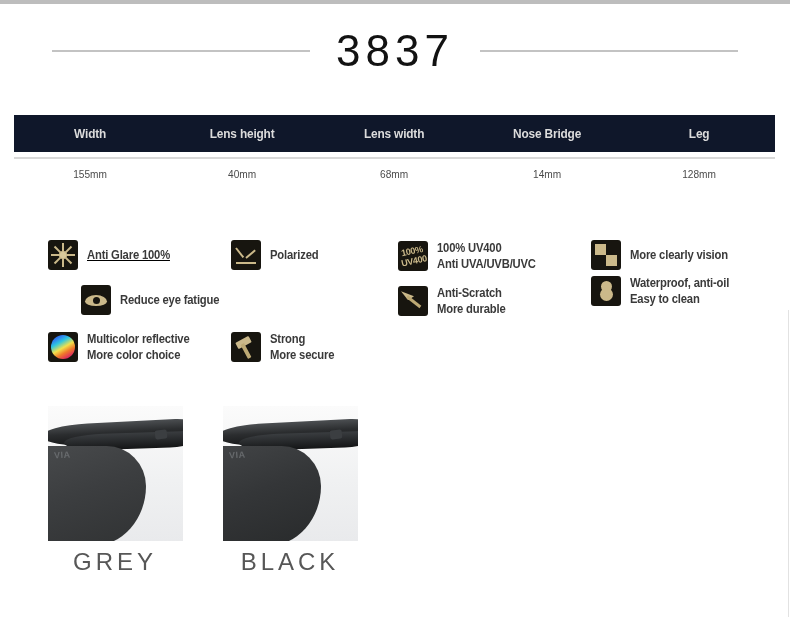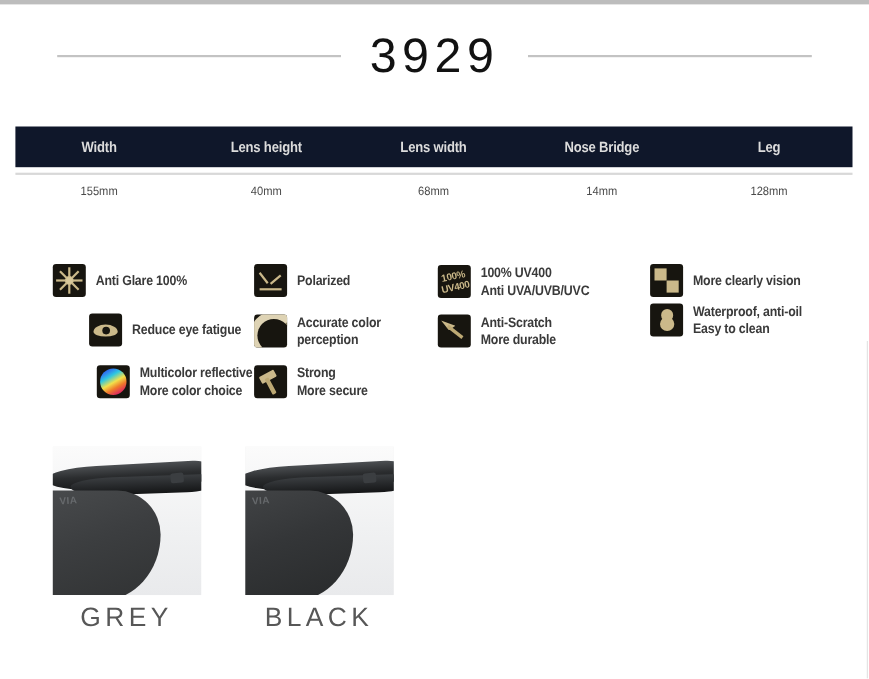--- a/index.html
+++ b/index.html
@@ -347,21 +347,21 @@
 </head>
 <body>
 
 <div id="page">
 
   <div class="top-band"></div>
   <div class="right-hairline"></div>
 
   <div class="title-row">
     <div class="title-rule left"></div>
-    <div class="title-text">3929</div>
+    <div class="title-text">3837</div>
     <div class="title-rule right"></div>
   </div>
 
   <div class="spec-header">
     <div class="cell">Width</div>
     <div class="cell">Lens height</div>
     <div class="cell">Lens width</div>
     <div class="cell">Nose Bridge</div>
     <div class="cell">Leg</div>
   </div>
@@ -369,21 +369,21 @@
   <div class="spec-values">
     <div class="cell">155mm</div>
     <div class="cell">40mm</div>
     <div class="cell">68mm</div>
     <div class="cell">14mm</div>
     <div class="cell">128mm</div>
   </div>
 
   <div class="features">
 
-    <div class="feature" style="left:48px; top:12px;">
+    <div class="feature" style="left:48px; top:12px;text-decoration:underline;">
       <div class="ficon">
         <div class="ic-sun">
           <div class="ray" style="transform:rotate(0deg)"></div>
           <div class="ray" style="transform:rotate(45deg)"></div>
           <div class="ray" style="transform:rotate(90deg)"></div>
           <div class="ray" style="transform:rotate(135deg)"></div>
           <div class="ray" style="transform:rotate(180deg)"></div>
           <div class="ray" style="transform:rotate(225deg)"></div>
           <div class="ray" style="transform:rotate(270deg)"></div>
           <div class="ray" style="transform:rotate(315deg)"></div>
@@ -396,21 +396,21 @@
 
     <div class="feature" style="left:48px; top:57px;padding-left:33px;">
       <div class="ficon">
           <div class="ic-eye"></div>
         </div>
       <div class="flabel">
         <div>Reduce eye fatigue</div>
       </div>
     </div>
 
-    <div class="feature" style="left:48px; top:103px;margin-left:40px;">
+    <div class="feature" style="left:48px; top:103px;">
       <div class="ficon">
           <div class="ic-rainbow"></div>
         </div>
       <div class="flabel">
         <div>Multicolor reflective</div>
         <div>More color choice</div>
       </div>
     </div>
 
     <div class="feature" style="left:231px; top:12px;">
@@ -419,29 +419,20 @@
           <div class="ln" style="left:5px;  top:7px;  width:12px; transform:rotate(52deg); transform-origin:left center;"></div>
           <div class="ln" style="left:15px; top:17px; width:12px; transform:rotate(-40deg); transform-origin:left center;"></div>
           <div class="ln base"></div>
         </div>
       </div>
       <div class="flabel">
         <div>Polarized</div>
       </div>
     </div>
 
-    <div class="feature" style="left:231px; top:57px;">
-      <div class="ficon">
-          <div class="ic-arc"></div>
-        </div>
-      <div class="flabel">
-        <div>Accurate color</div>
-        <div>perception</div>
-      </div>
-    </div>
 
     <div class="feature" style="left:231px; top:103px;">
       <div class="ficon">
         <div class="ic-hammer">
             <div class="head"></div>
             <div class="handle"></div>
           </div>
       </div>
       <div class="flabel">
         <div>Strong</div>

